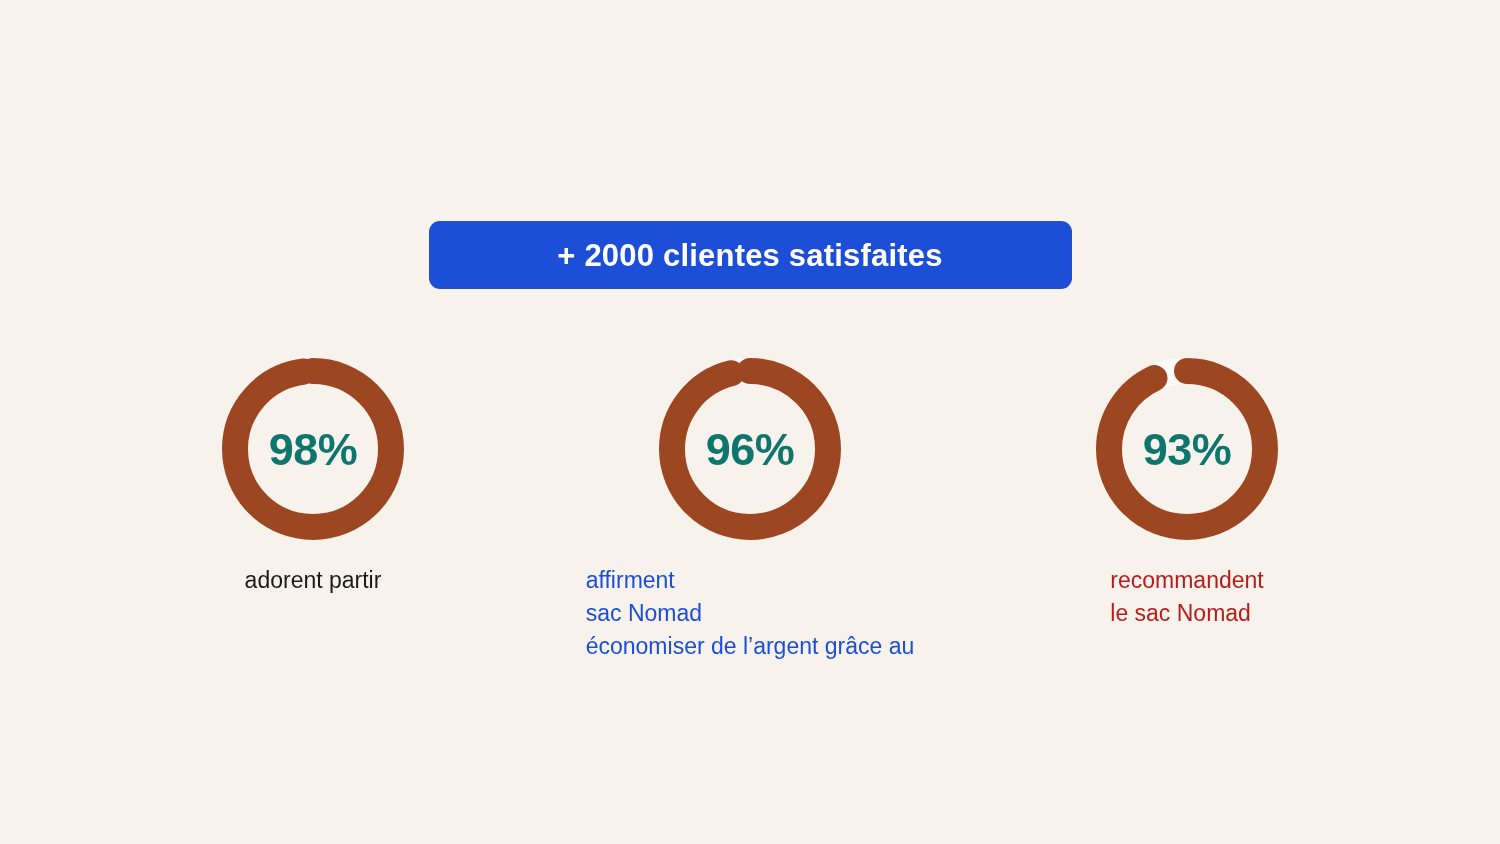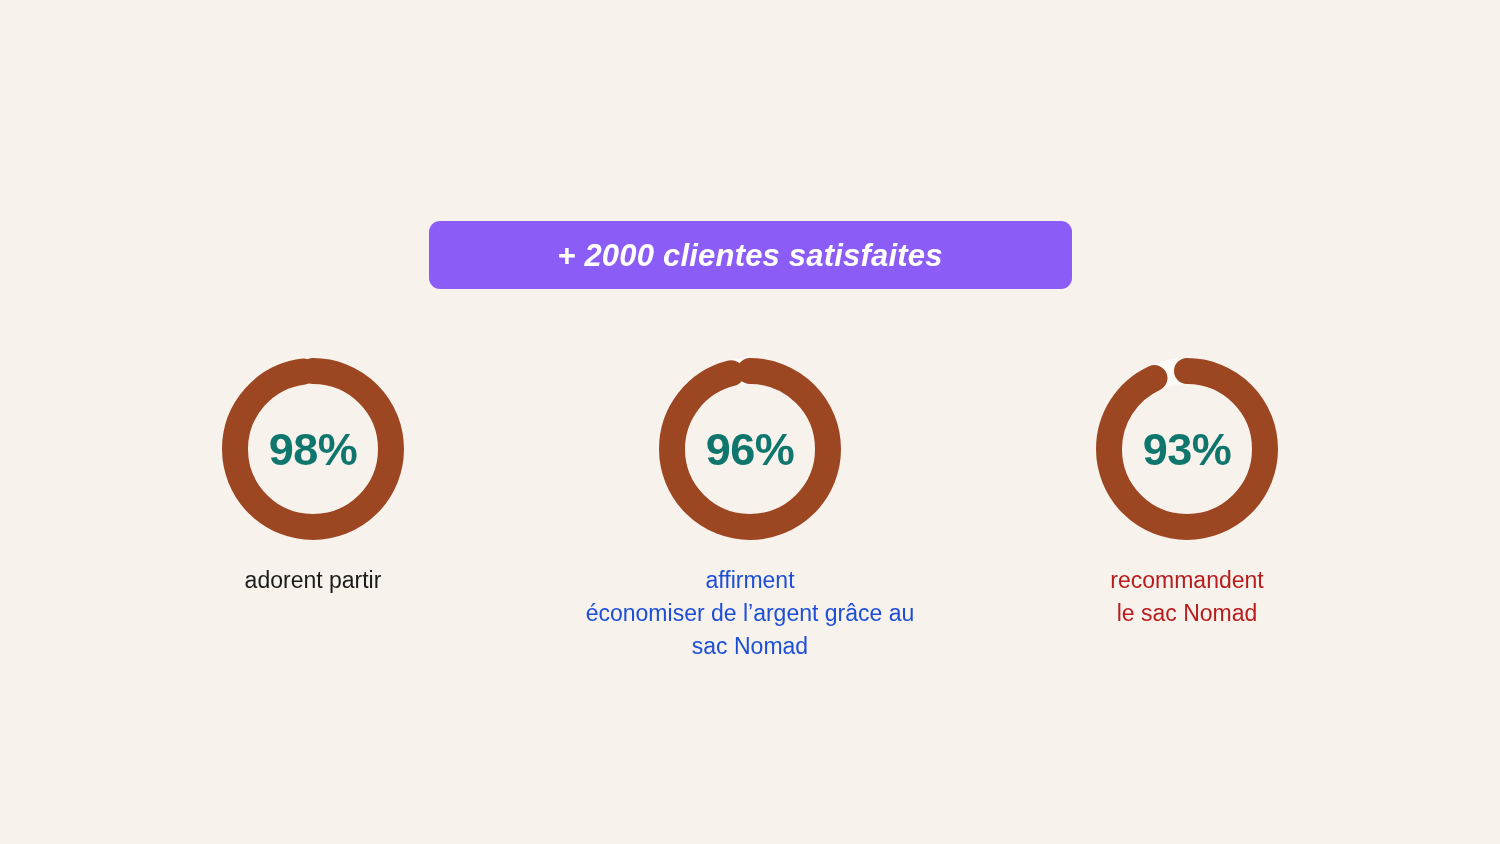--- a/index.html
+++ b/index.html
@@ -101,38 +101,37 @@
     justify-content: center;
     font-size: 45px;
     font-weight: bold;
     color: #0f766e;
     letter-spacing: -0.5px;
     line-height: 1;
   }
 
   .caption {
     margin-top: 24px;
-    text-align: center;
     color: #1b1b1b;
     font-size: 23px;
     line-height: 33px;
     font-weight: 400;
     white-space: nowrap;
   }
   .caption .cap-line {
     display: block;
   }
 </style>
 </head>
 <body style="background: rgb(248, 242, 236);">
 
 <div class="page">
 
   <div class="banner-wrap">
-    <div class="banner" style="background: #8b5cf6; font-style: italic;">
+    <div class="banner" style="background: #1d4ed8;">
       <span class="banner-text" style="color: rgb(255, 255, 255);">+ 2000 clientes satisfaites</span>
     </div>
   </div>
 
   <div class="stats">
 
     <div class="stat">
       <div class="donut">
         <svg viewBox="0 0 182 182">
           <circle class="donut-track" cx="91" cy="91" r="78" style="stroke: rgb(253, 251, 247);"></circle>
@@ -148,22 +147,22 @@
     <div class="stat">
       <div class="donut">
         <svg viewBox="0 0 182 182">
           <circle class="donut-track" cx="91" cy="91" r="78" style="stroke: rgb(253, 251, 247);"></circle>
           <circle class="donut-value" cx="91" cy="91" r="78" stroke-dasharray="470.48491580160737 19.60353815840034" stroke-dashoffset="0" style="stroke: rgb(156, 70, 34);"></circle>
         </svg>
         <div class="donut-label">96%</div>
       </div>
       <div class="caption" style="color: #1d4ed8;">
         <span class="cap-line">affirment</span>
+        <span class="cap-line">sac Nomad</span>
         <span class="cap-line">économiser de l’argent grâce au</span>
-        <span class="cap-line">sac Nomad</span>
       </div>
     </div>
 
     <div class="stat">
       <div class="donut">
         <svg viewBox="0 0 182 182">
           <circle class="donut-track" cx="91" cy="91" r="78" style="stroke: rgb(253, 251, 247);"></circle>
           <circle class="donut-value" cx="91" cy="91" r="78" stroke-dasharray="455.7822621828072 34.306191777200524" stroke-dashoffset="0" style="stroke: rgb(156, 70, 34);"></circle>
         </svg>
         <div class="donut-label">93%</div>

